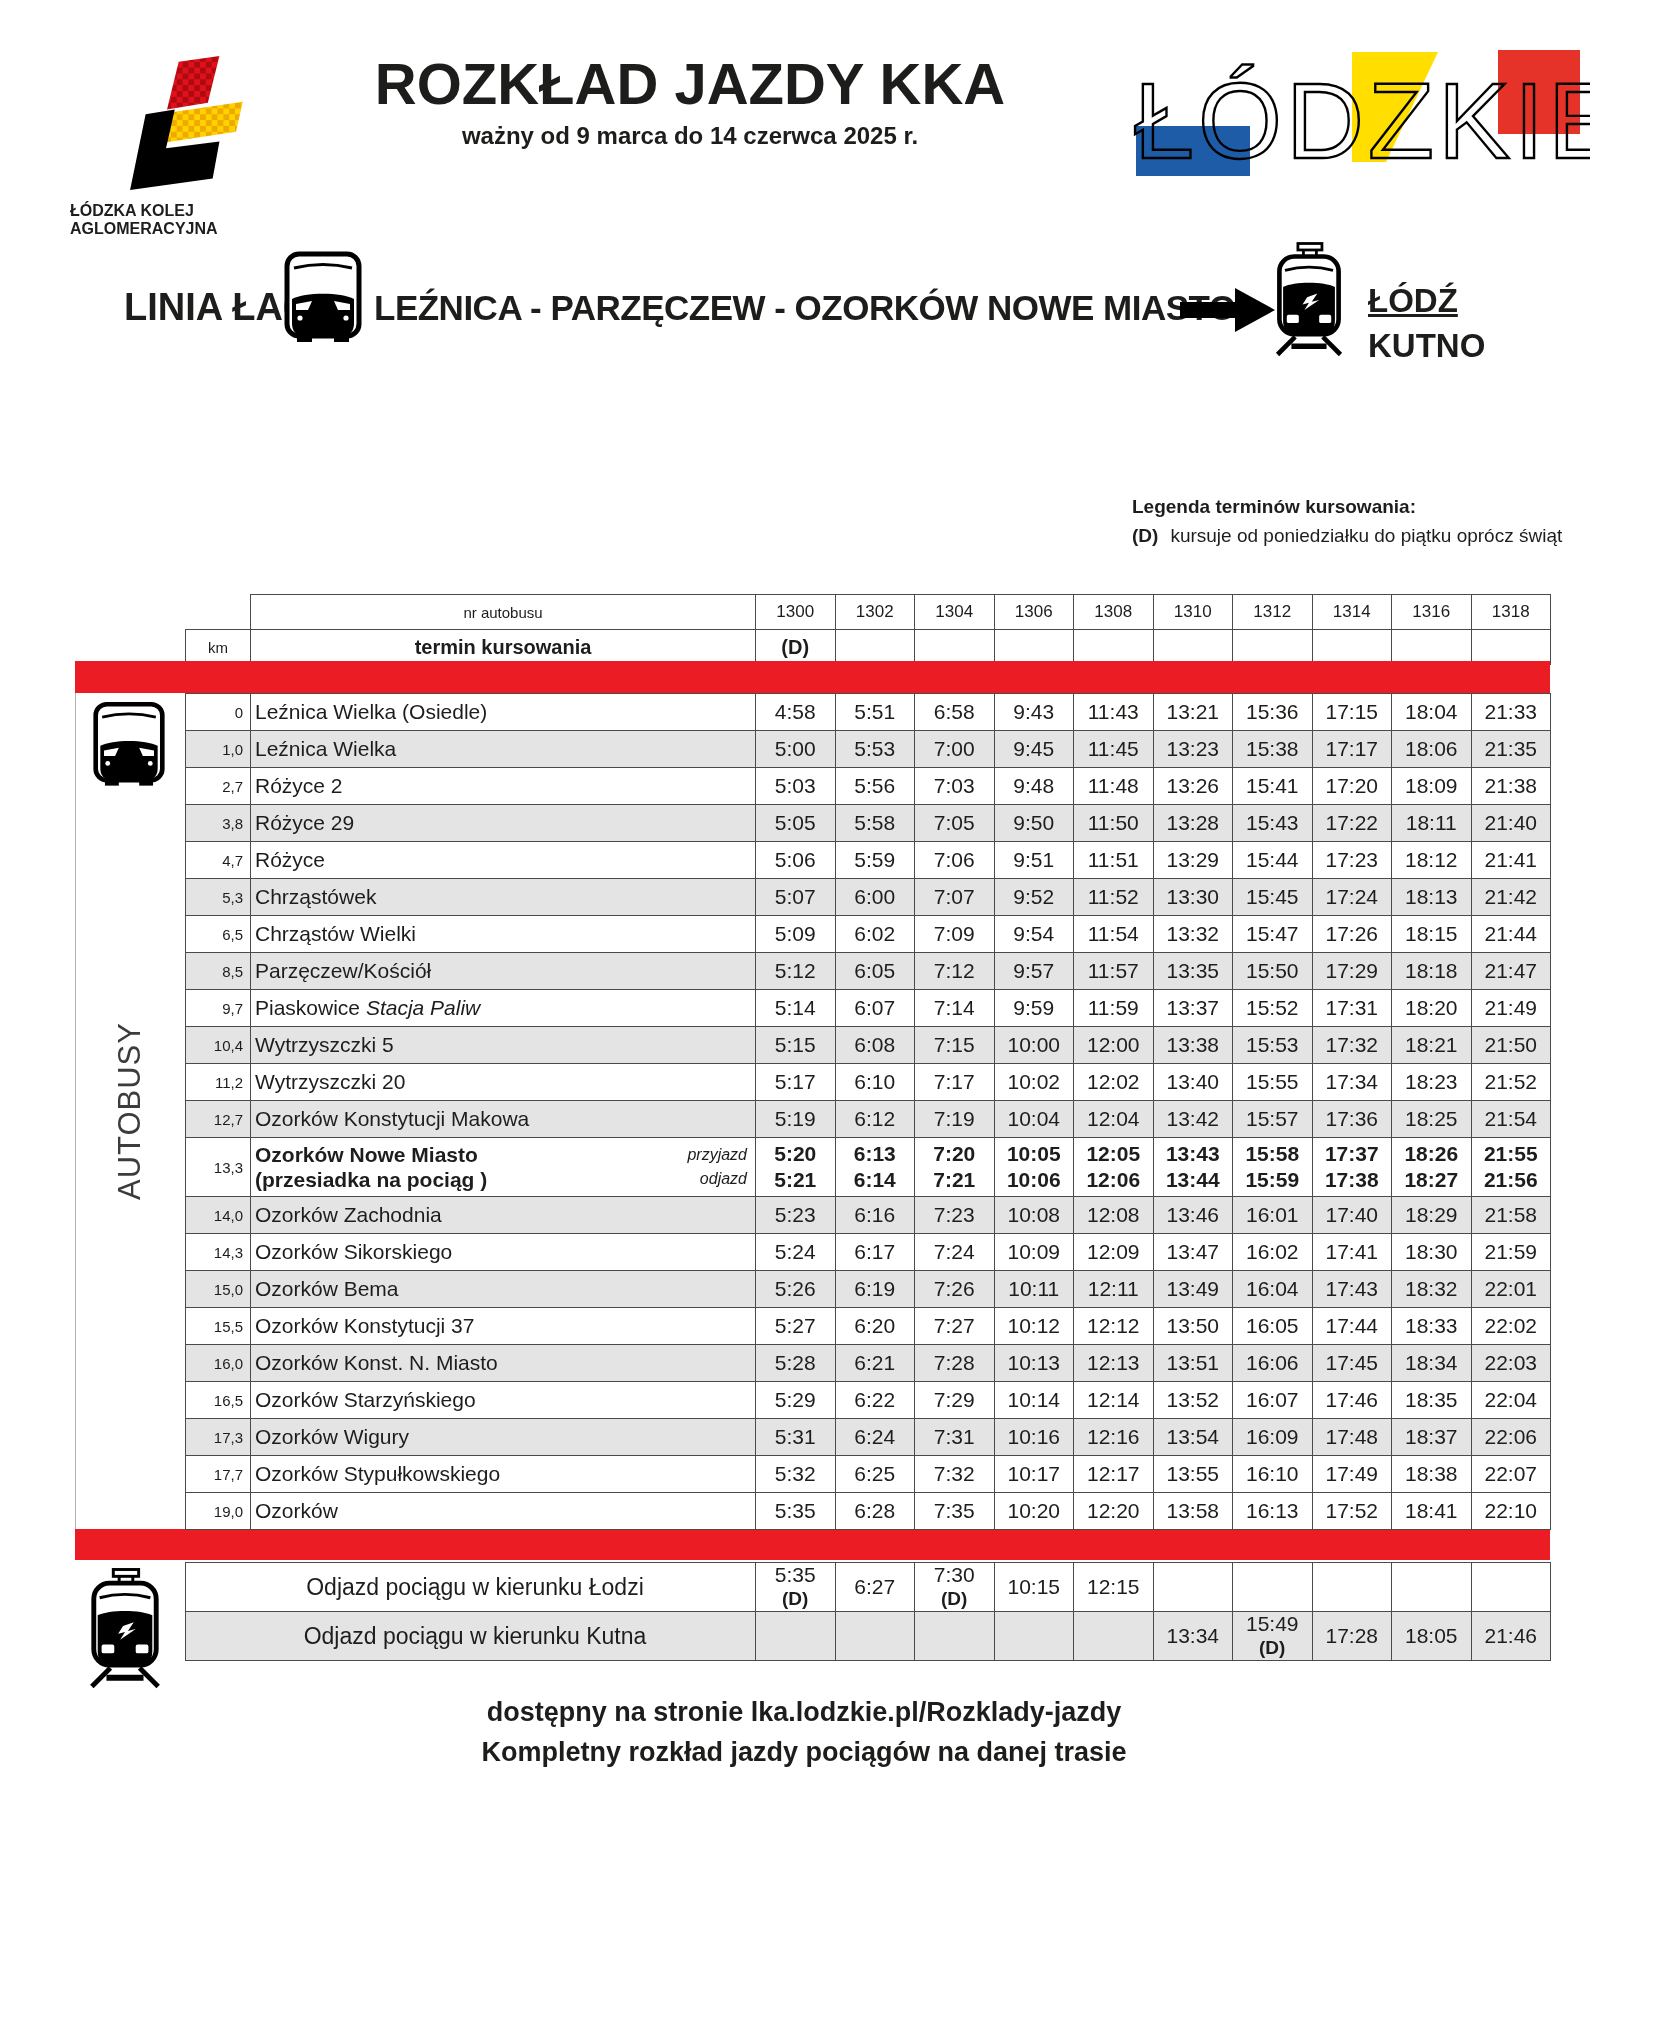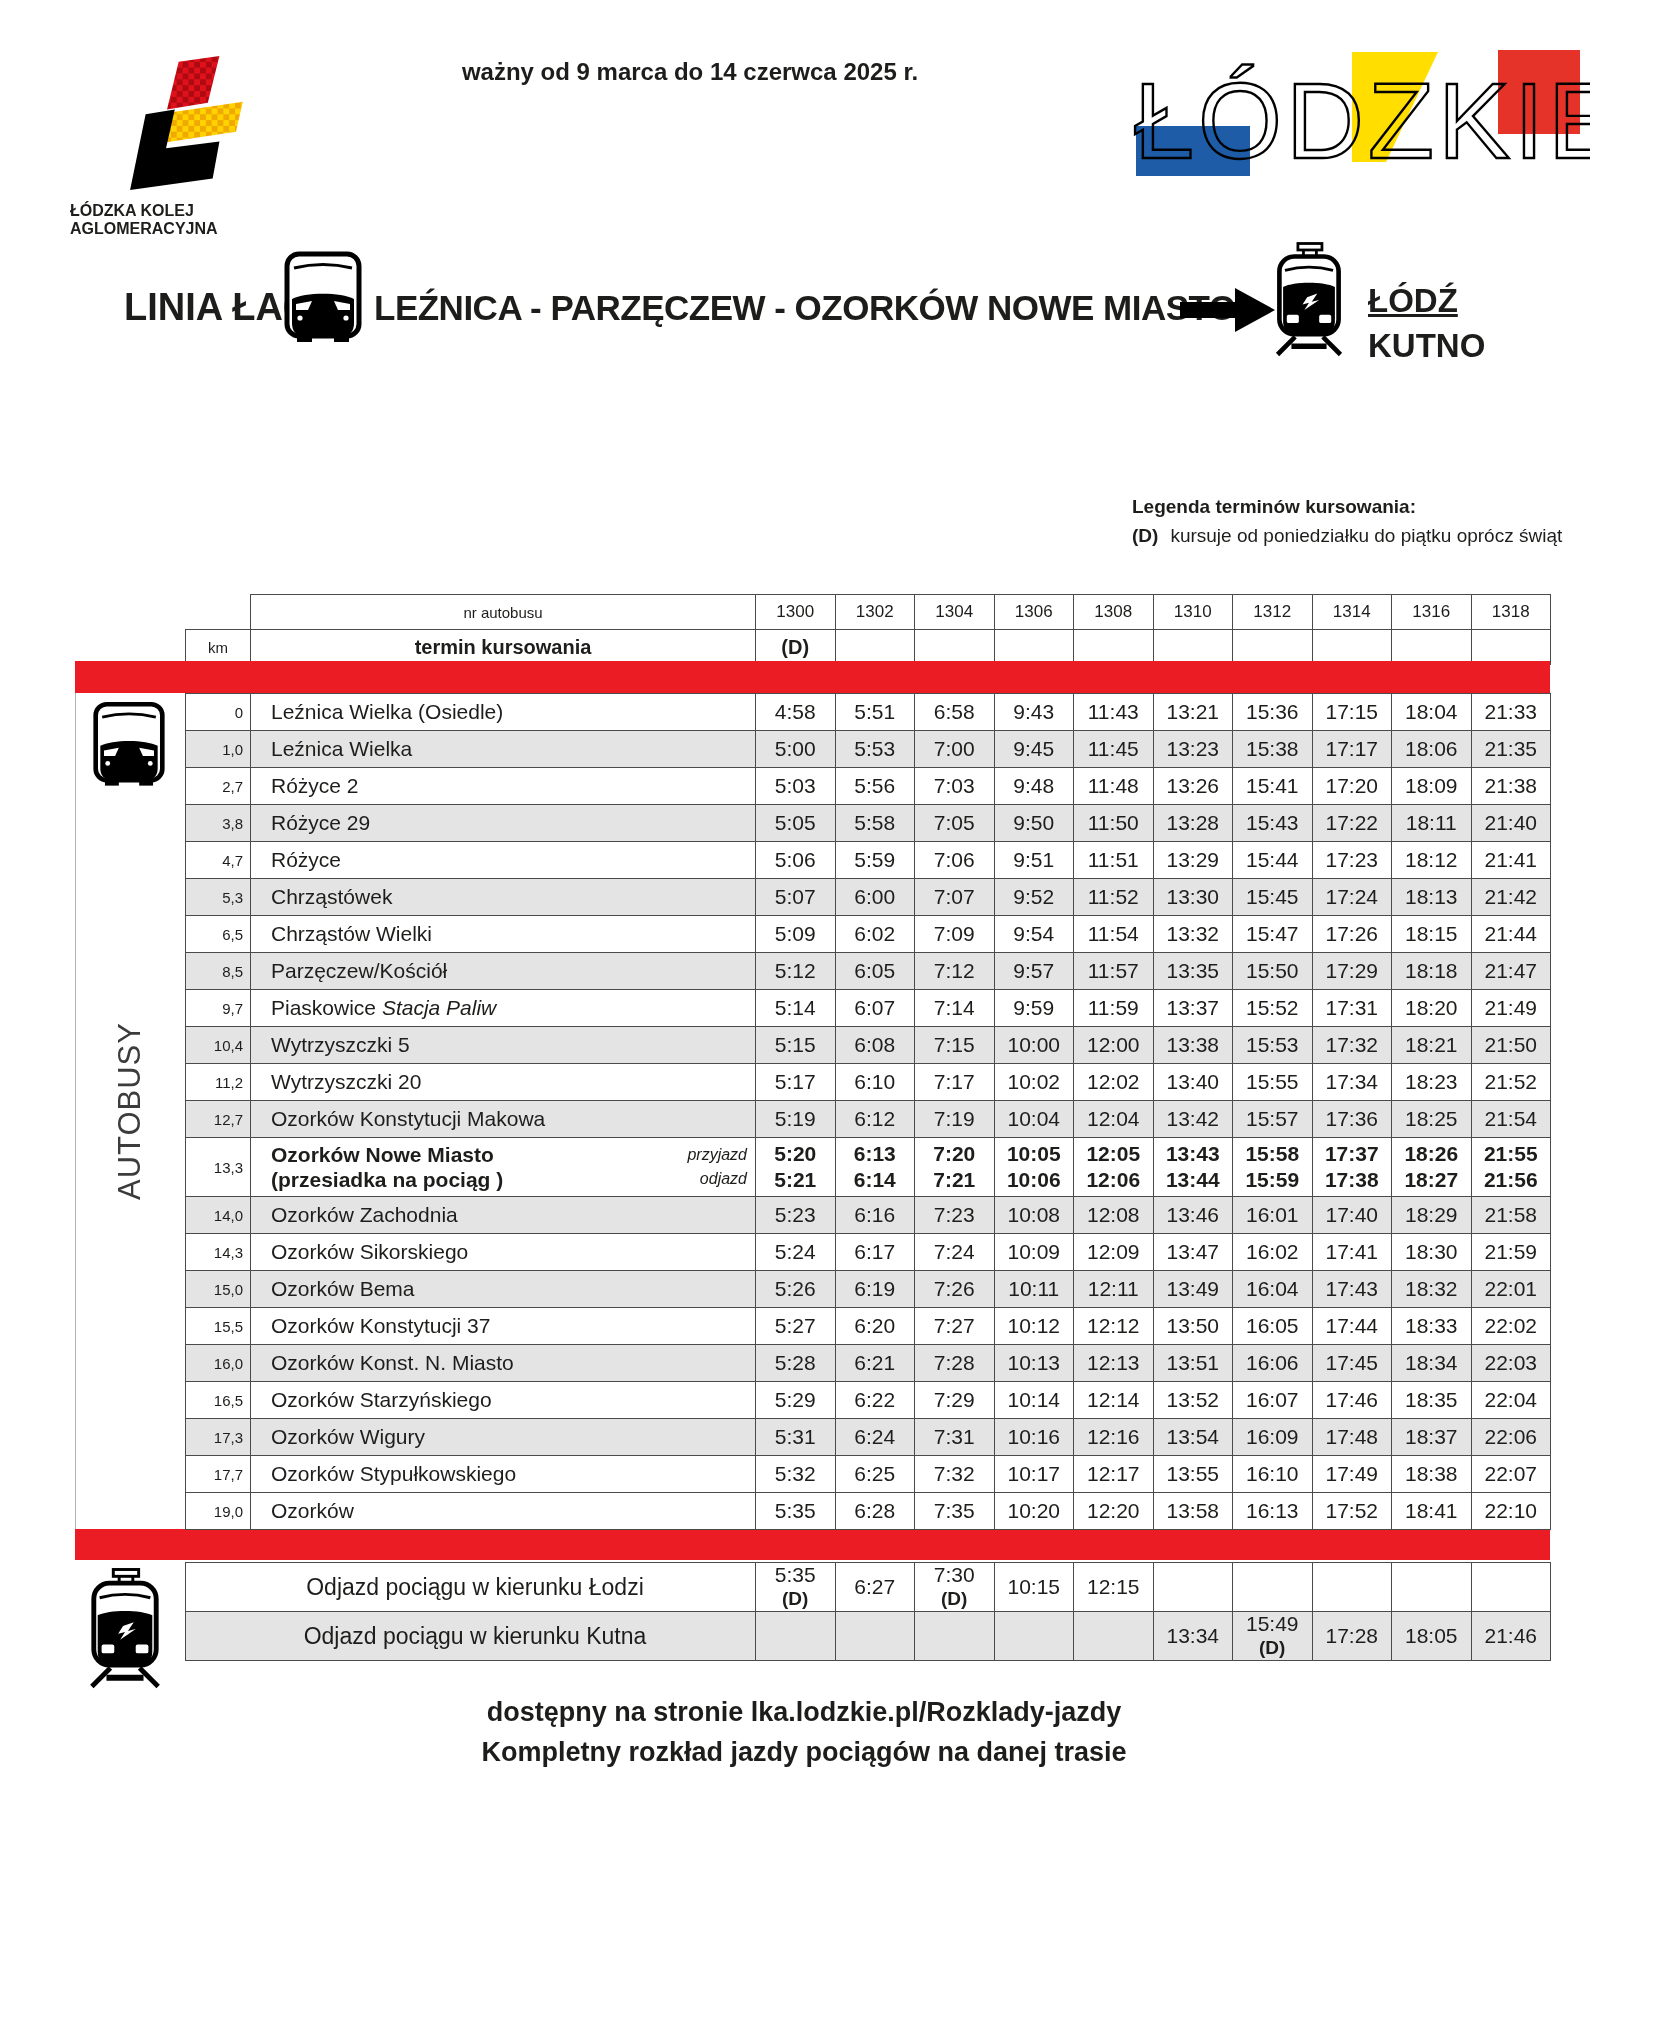--- a/index.html
+++ b/index.html
@@ -44,21 +44,21 @@
   .red-band{position:absolute;left:75px;width:1475px;background:#EB1C24;}
   .band-top{top:661px;height:32px;}
   .band-bottom{top:1529px;height:31px;}
 
   .bus-table{position:absolute;left:185px;top:693px;width:1365px;}
   .bus-table td{vertical-align:middle;}
   .bus-table tr{height:37px;}
   .bus-table tr.interchange{height:59px;}
   tr.stripe td{background:#E4E4E5;}
   td.km-cell{font-size:15px;text-align:right;padding-right:7px;}
-  td.station-cell{font-size:21px;text-align:left;padding-left:20px;}
+  td.station-cell{font-size:21px;text-align:left;padding-left:4px;}
   td.time-cell{font-size:21px;text-align:center;padding:0;}
   .it{font-style:italic;}
   tr.interchange td.station-cell{padding-right:8px;}
   .ic-wrap{display:flex;justify-content:space-between;align-items:center;gap:21px;}
   .ic-name{font-weight:700;font-size:21px;line-height:25px;}
   .ic-labels{font-style:italic;font-size:16px;line-height:24px;text-align:right;color:#1d1d1b;}
   tr.interchange .time-cell{font-weight:700;line-height:26px;}
 
   .train-table{position:absolute;left:185px;top:1562px;width:1365px;}
   .train-table tr{height:48px;}
@@ -96,20 +96,21 @@
         <rect x="6" y="6" width="6" height="6" fill="#EFA900"></rect>
       </pattern>
     </defs>
     <path d="M62,6 L104,0 L92,48 L50,55 Z" fill="url(#chkR)"></path>
     <path d="M48,59 L128,47 L121,78 L41,90 Z" fill="url(#chkY)"></path>
     <path d="M28,60 L58,55 L49,95 L104,88 L97,126 L12,138 Z" fill="#000"></path>
   </svg>
   <div class="brand-caption">ŁÓDZKA KOLEJ AGLOMERACYJNA</div>
 
   <div class="title-block">
+    <div class="main-title">ROZKŁAD JAZDY KKA</div>
     <div class="sub-title">ważny od 9 marca do 14 czerwca 2025 r.</div>
   </div>
 
   <svg class="lodzkie-logo" viewBox="0 0 470 145">
     <rect x="16" y="84" width="114" height="50" fill="#1E5CA8"></rect>
     <polygon points="232,10 318,10 266,120 232,120" fill="#FFDE00"></polygon>
     <rect x="378" y="8" width="82" height="84" fill="#E6332A"></rect>
     <text x="14" y="116" font-family="Liberation Sans, sans-serif" font-size="108" letter-spacing="4" fill="none" stroke="#000" stroke-width="2.4">ŁÓDZKIE</text>
   </svg>
 

